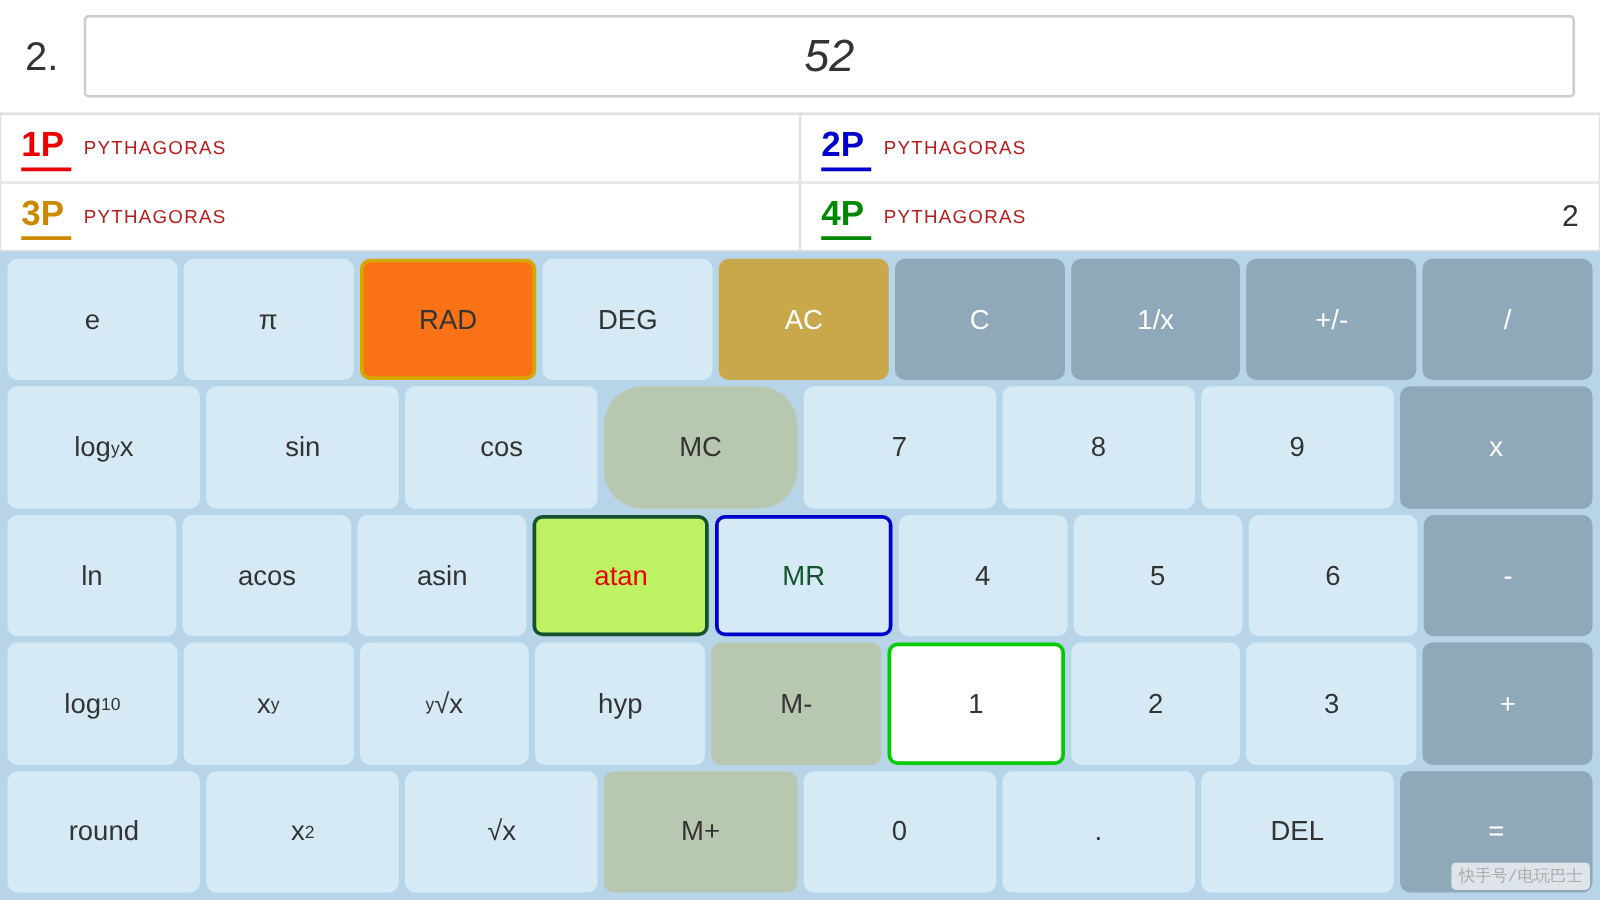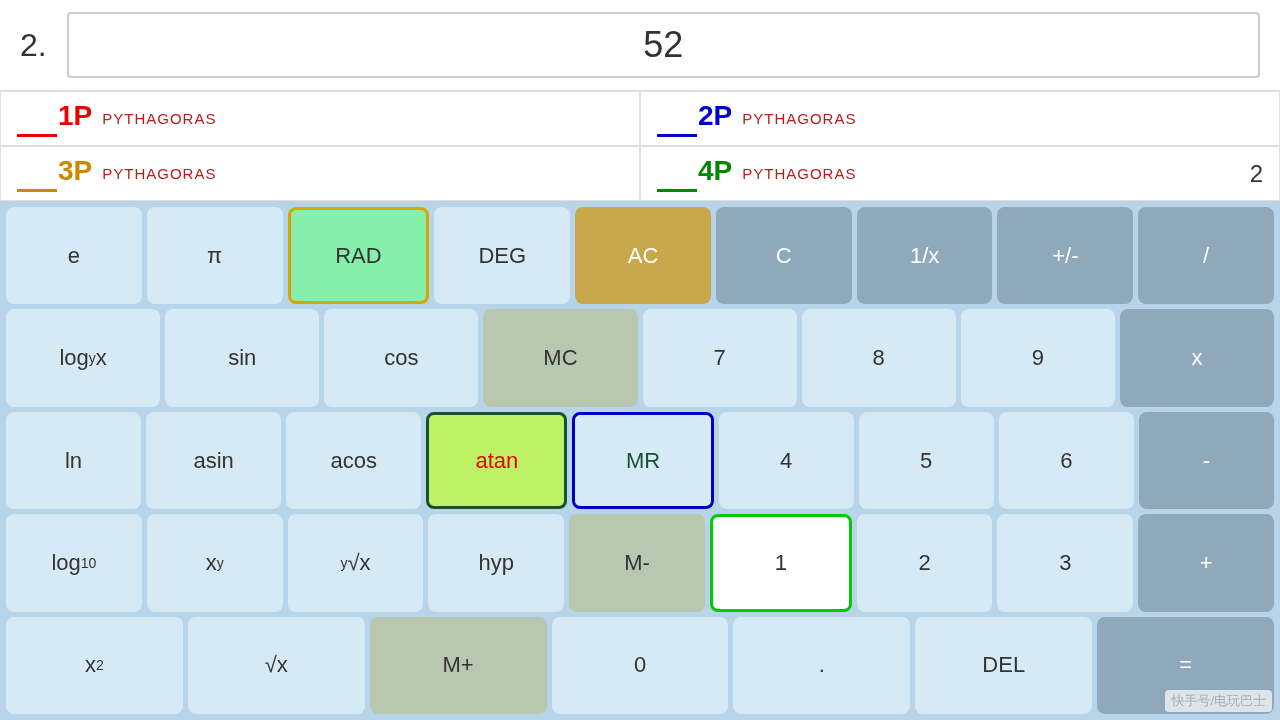--- a/index.html
+++ b/index.html
@@ -29,41 +29,41 @@
 
     .answer-box {
       flex: 1;
       border: 2px solid #ccc;
       border-radius: 4px;
       padding: 10px 20px;
       font-size: 36px;
       text-align: center;
       color: #333;
       background: white;
+      font-style: italic;
     }
 
     .panels-section {
       background: white;
       display: grid;
       grid-template-columns: 1fr 1fr;
       border-top: 1px solid #ddd;
     }
 
     .panel {
       padding: 8px 16px;
       display: flex;
       align-items: center;
       gap: 10px;
       border: 1px solid #e0e0e0;
     }
 
     .panel-id {
       font-size: 28px;
       font-weight: bold;
-      margin-left: 41px;
     }
 
     .panel-id.red { color: #e00; }
     .panel-id.blue { color: #00c; }
     .panel-id.orange { color: #c80; }
     .panel-id.green { color: #080; }
 
     .panel-underline {
       height: 3px;
       width: 40px;
@@ -129,21 +129,21 @@
       background: #8fa8ba;
       color: white;
     }
 
     .btn-gold {
       background: #c9a84c;
       color: white;
     }
 
     .btn-rad {
-      background: #86efac;
+      background: #f97316;
       color: #333;
       border: 3px solid #d4a800;
     }
 
     .btn-atan {
       background: #bef264;
       color: #e00;
       border: 3px solid #14532d;
     }
 
@@ -165,31 +165,33 @@
     }
 
     .btn-mminus {
       background: #b8c8b0;
       color: #333;
     }
 
     .btn-mc {
       background: #b8c8b0;
       color: #333;
+      border-radius: 31px;
     }
 
     .watermark {
       position: fixed;
       bottom: 8px;
       right: 8px;
       font-size: 13px;
       color: #aaa;
       background: rgba(255,255,255,0.7);
       padding: 2px 6px;
       border-radius: 4px;
+      font-family: Liberation Mono, monospace;
     }
 
     sub {
       font-size: 14px;
     }
     sup {
       font-size: 14px;
     }
   </style>
 </head>
@@ -253,41 +255,42 @@
       <button class="btn btn-light">sin</button>
       <button class="btn btn-light">cos</button>
       <button class="btn btn-mc">MC</button>
       <button class="btn btn-light">7</button>
       <button class="btn btn-light">8</button>
       <button class="btn btn-light">9</button>
       <button class="btn btn-gray">x</button>
     </div>
     <div class="calc-row">
       <button class="btn btn-light">ln</button>
+      <button class="btn btn-light">acos</button>
       <button class="btn btn-light">asin</button>
-      <button class="btn btn-light">acos</button>
       <button class="btn btn-atan">atan</button>
       <button class="btn btn-mr">MR</button>
       <button class="btn btn-light">4</button>
       <button class="btn btn-light">5</button>
       <button class="btn btn-light">6</button>
       <button class="btn btn-gray">-</button>
     </div>
     <div class="calc-row">
       <button class="btn btn-light">log<sub>10</sub></button>
       <button class="btn btn-light">x<sup>y</sup></button>
       <button class="btn btn-light"><sup>y</sup>√x</button>
       <button class="btn btn-light">hyp</button>
       <button class="btn btn-mminus">M-</button>
       <button class="btn btn-one">1</button>
       <button class="btn btn-light">2</button>
       <button class="btn btn-light">3</button>
       <button class="btn btn-gray">+</button>
     </div>
     <div class="calc-row">
+      <button class="btn btn-light">round</button>
       <button class="btn btn-light">x<sup>2</sup></button>
       <button class="btn btn-light">√x</button>
       <button class="btn btn-mplus">M+</button>
       <button class="btn btn-light">0</button>
       <button class="btn btn-light">.</button>
       <button class="btn btn-light">DEL</button>
       <button class="btn btn-gray">=</button>
     </div>
   </div>
 

